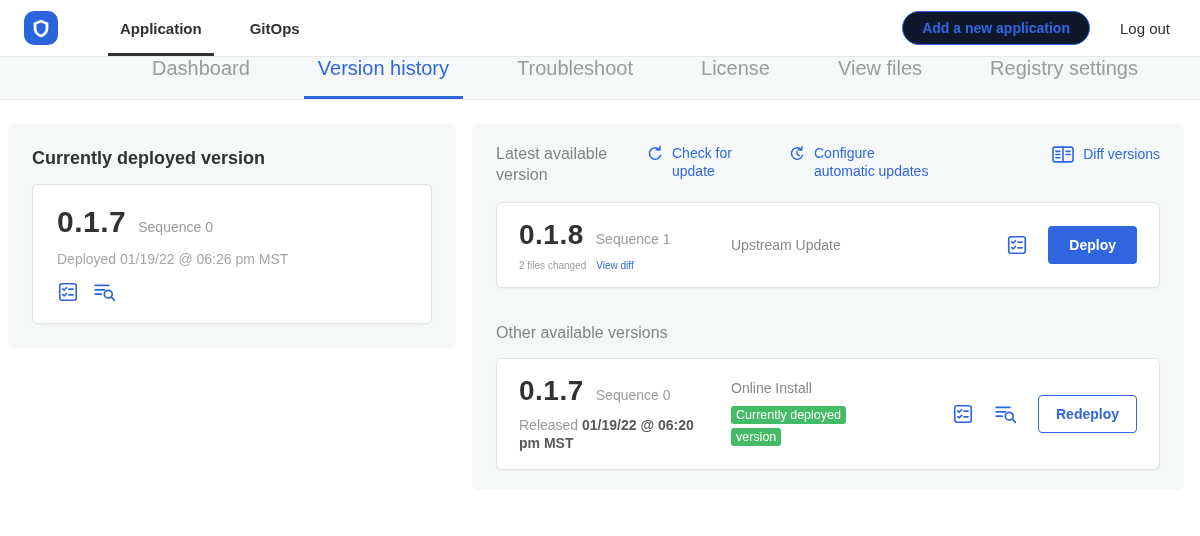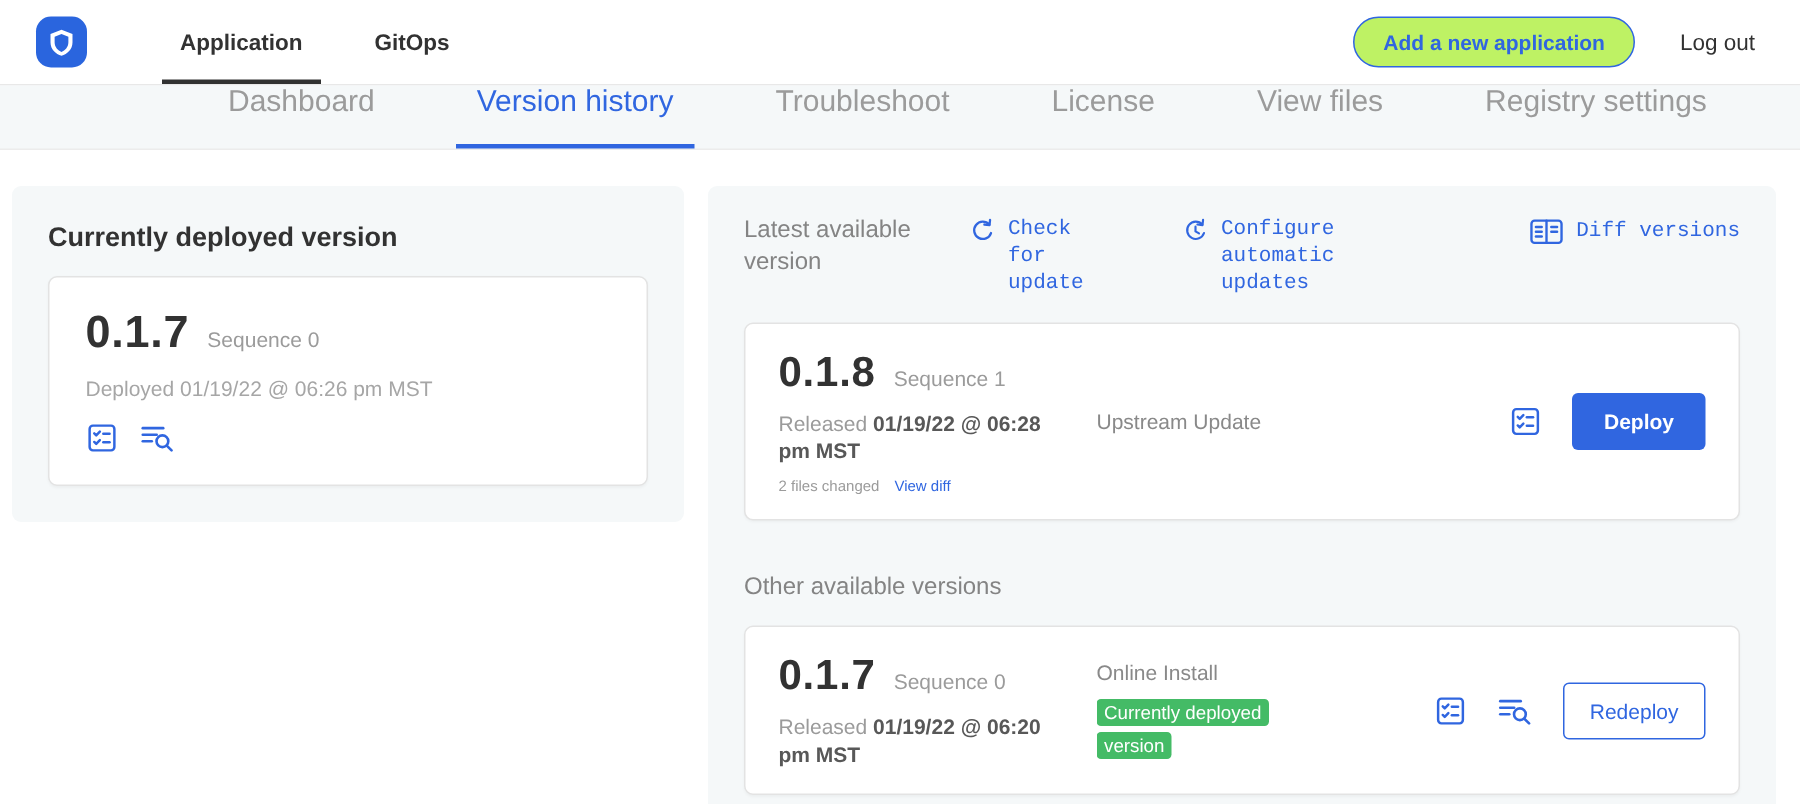--- a/index.html
+++ b/index.html
@@ -26,21 +26,21 @@
   .toptab {
     display:flex; align-items:center; padding:0 24px;
     font-size:15px; font-weight:600; color:#323232; cursor:pointer; position:relative;
   }
   .toptab.active::after {
     content:""; position:absolute; left:12px; right:12px; bottom:0;
     height:3px; background:#323232;
   }
   .topnav-right { margin-left:auto; display:flex; align-items:center; gap:30px; }
   .add-app-btn {
-    border:1px solid #3066e0; color:#3066e0; background:#bef264;
+    border:1px solid #3066e0; color:#3066e0; background:#0f172a;
     border-radius:18px; padding:8px 19px; font-size:14px; font-weight:700;
     font-family:inherit; cursor:pointer;
   }
   .logout { font-size:15px; color:#323232; cursor:pointer; }
 
   
   .subnav {
     height:43px; background:#f5f8f9; display:flex; align-items:stretch;
     padding-left:118px; border-bottom:1px solid #ececec;
   }
@@ -74,21 +74,21 @@
   .seq { font-size:14px; color:#9b9b9b; }
   .deployed-text { margin-top:12px; font-size:14px; color:#a6a6a6; }
   .icon-row { margin-top:14px; display:flex; gap:14px; color:#3066e0; }
   .icon-btn { cursor:pointer; color:#3066e0; }
 
   
   .rp-header { display:flex; align-items:flex-start; }
   .rp-title { width:150px; font-size:16px; color:#848484; line-height:1.3; flex-shrink:0; }
   .hdr-action {
     display:flex; gap:8px; color:#3066e0; font-size:14px; font-weight:500;
-    line-height:1.3; cursor:pointer; margin-right:44px;font-family:Liberation Mono, monospace;
+    line-height:1.3; cursor:pointer; margin-right:44px;
   }
   .hdr-action .txt { max-width:125px; }
   .hdr-action.narrow .txt { max-width:72px; }
   .hdr-action svg { flex-shrink:0; margin-top:1px; }
   .diff-action { margin-left:auto; margin-right:0; align-items:center; }
 
   
   .release-card { margin-top:16px; padding:16px 22px; display:flex; align-items:center; }
   .rc-left { width:212px; flex-shrink:0; }
   .rc-left .ver { font-size:28px; }
@@ -97,21 +97,21 @@
   .files-row { margin-top:9px; font-size:10px; color:#9b9b9b; display:flex; gap:10px; align-items:center; }
   .view-diff { color:#3066e0; font-weight:500; cursor:pointer; }
   .rc-mid { flex:1; font-size:14px; color:#898989; }
   .rc-right { display:flex; align-items:center; gap:20px; }
 
   .btn-primary {
     background:#3066e0; color:#fff; font-weight:700; font-size:14px;
     padding:11px 21px; border-radius:4px; border:none; font-family:inherit; cursor:pointer;text-align:center;
   }
   .btn-outline {
-    background:#fff; color:#3066e0; font-weight:400; font-size:14px;
+    background:#fff; color:#3066e0; font-weight:700; font-size:14px;
     padding:10px 17px; border-radius:4px; border:1px solid #3066e0; font-family:inherit; cursor:pointer;
   }
 
   .badge-wrap { margin-top:8px; width:132px; line-height:1.55; }
   .badge {
     display:inline; background:#44bb66; color:#fff; font-size:12.5px;
     padding:2px 5px; border-radius:3px;
     -webkit-box-decoration-break:clone; box-decoration-break:clone;
   }
 
@@ -238,24 +238,20 @@
         <span class="txt">Diff versions</span>
       </div>
     </div>
 
     <div class="card release-card">
       <div class="rc-left">
         <div class="ver-row">
           <span class="ver">0.1.8</span>
           <span class="seq">Sequence 1</span>
         </div>
-        <div class="released">
-          <span>Released</span>
-          <span class="rel-date">01/19/22 @ 06:28 pm MST</span>
-        </div>
         <div class="files-row">
           <span>2 files changed</span>
           <span class="view-diff">View diff</span>
         </div>
       </div>
       <div class="rc-mid">Upstream Update</div>
       <div class="rc-right">
         <span class="icon-btn">
           <svg width="22" height="22" viewBox="0 0 20 20" fill="none" stroke="currentColor" stroke-width="1.5" stroke-linecap="round" stroke-linejoin="round">
             <rect x="2.5" y="2.5" width="15" height="15" rx="2"></rect>

